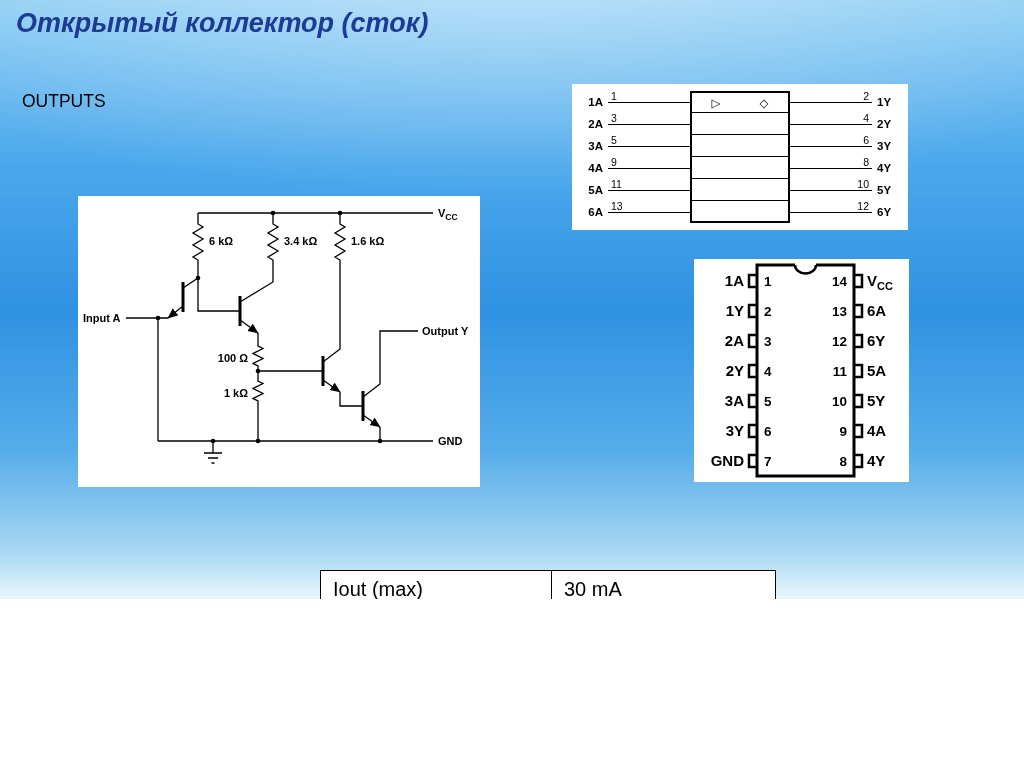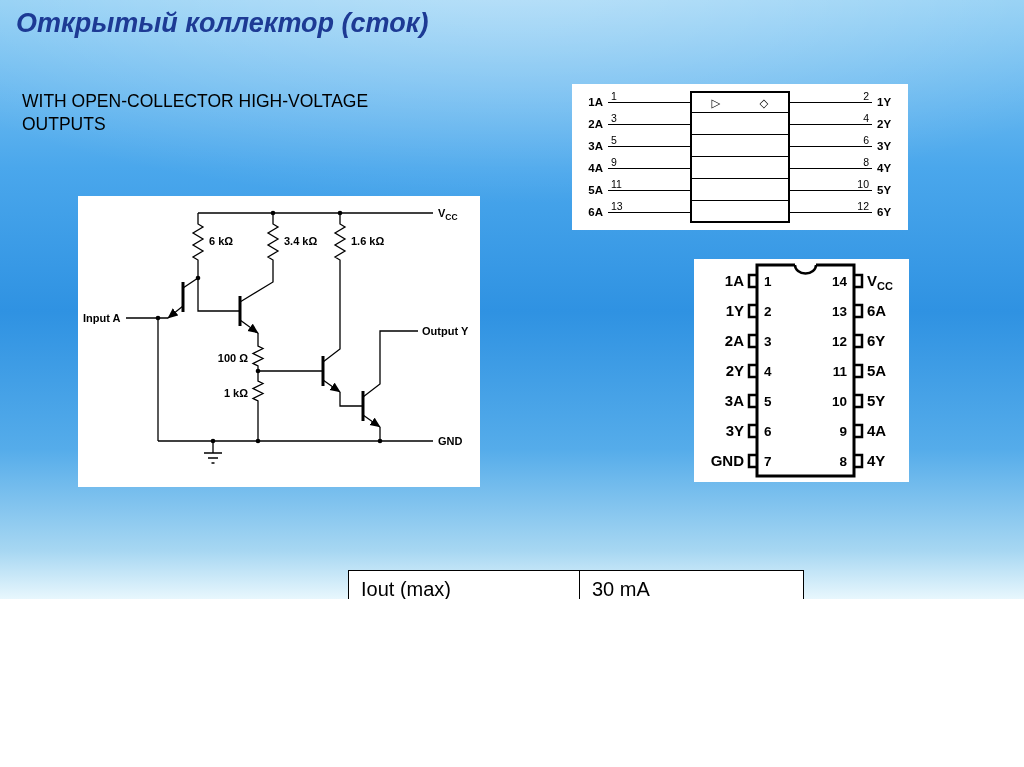--- a/index.html
+++ b/index.html
@@ -31,33 +31,32 @@
              display:flex; align-items:center; justify-content:space-around; font-size:11.5px; background:#fff; }
   .ld-row:first-child .ld-cell { border-top:2px solid #000; }
   .ld-row:last-child  .ld-cell { border-bottom:2px solid #000; }
 
   #schematic { left:64px; top:196px; width:402px; height:291px; }
   #pinout    { left:680px; top:259px; width:215px; height:223px; }
 
   svg text { font-family:"Liberation Sans",sans-serif; }
 
   
-  #params { position:absolute; left:320px; top:570px; border-collapse:collapse;margin-left:28px; }
+  #params { position:absolute; left:320px; top:570px; border-collapse:collapse; }
   #params td { border:1.5px solid #000; background:#fff; height:37px; font-size:20px; padding:0 10px 0 12px; vertical-align:middle; }
   #params td.p { width:231px; }
   #params td.v { width:224px; }
 </style>
 </head>
 <body>
 
 <div class="slide">
 
   <div class="title">Открытый коллектор (сток)</div>
   <div class="desc">
-    <div>WITH OPEN-COLLECTOR HIGH-VOLTAGE</div>
     <div>OUTPUTS</div>
   </div>
 
   <div class="panel" id="logic">
     <div class="ld-row">
       <span class="ld-inlabel">1A</span>
       <div class="ld-wire">
           <span class="ld-pin ld-pin-in">1</span>
         </div>
       <div class="ld-cell">

